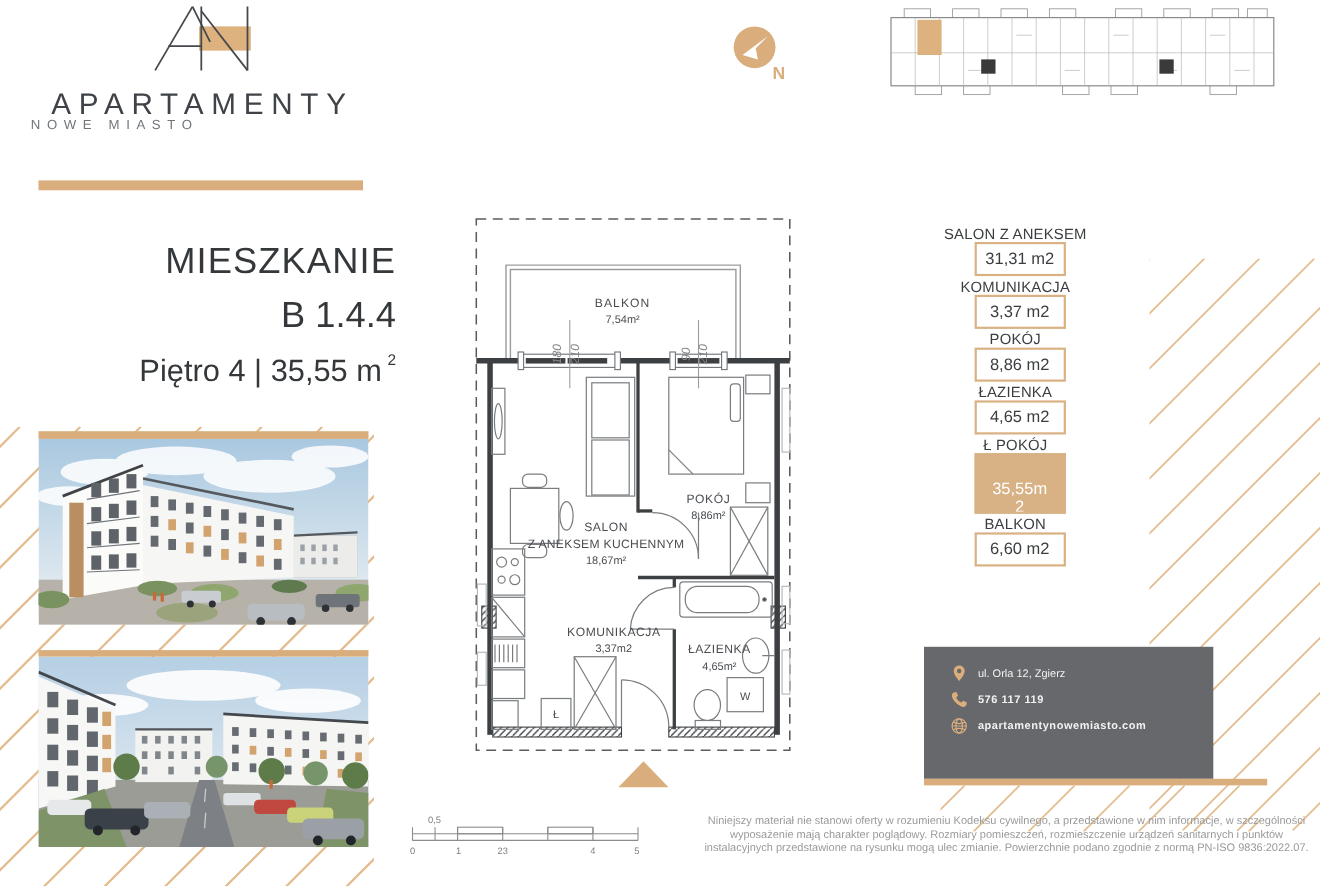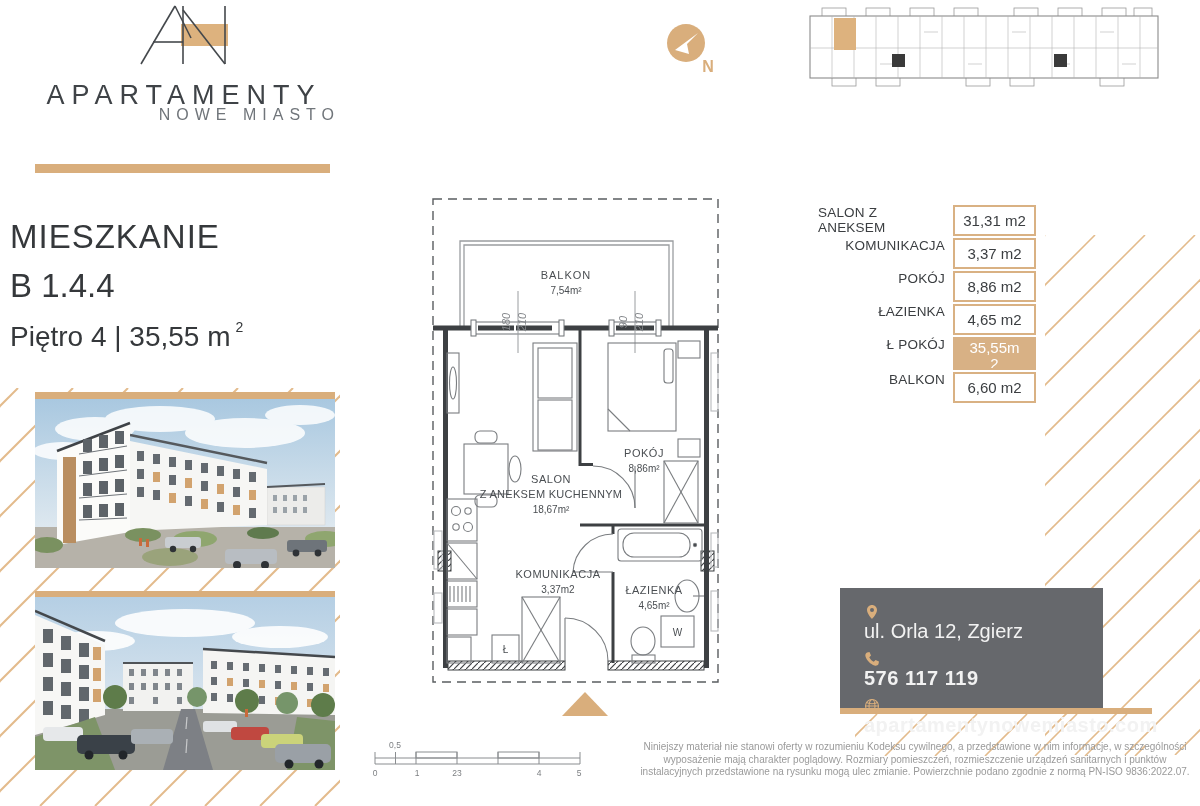--- a/index.html
+++ b/index.html
@@ -3,43 +3,43 @@
 <meta charset="utf-8">
 <style>
   html,body{margin:0;padding:0;background:#fff;}
   .page{position:relative;width:1200px;height:806px;background:#fff;overflow:hidden;
         font-family:"Liberation Sans",sans-serif;color:#3a3d40;}
   .abs{position:absolute;}
   .gold{background:#d9ae7c;}
   
   .brand-name{left:28px;top:80px;width:312px;text-align:center;font-size:27px;
               letter-spacing:7px;color:#3f4347;}
-  .brand-tagline{left:28px;top:106px;width:312px;text-align:right;font-size:16px;
+  .brand-tagline{left:28px;top:106px;width:312px;text-align:left;font-size:12px;
                  letter-spacing:6px;color:#70757a;}
   .divider{left:35px;top:164px;width:295px;height:9px;}
   
-  .listing{left:10px;top:218px;width:350px;text-align:left;color:#35383b;}
+  .listing{left:10px;top:218px;width:350px;text-align:right;color:#35383b;}
   .listing .t1{font-size:33px;letter-spacing:1px;}
   .listing .t2{font-size:33px;margin-top:11px;}
   .listing .t3{font-size:28px;margin-top:14px;}
   .listing sup{font-size:14px;vertical-align:14px;margin-left:5px;}
   
   .areas{left:818px;top:205px;width:218px;}
-  .arow{display:flex;align-items:flex-start;justify-content:flex-end;margin-bottom:2px;}
+  .arow{display:flex;align-items:center;justify-content:flex-end;margin-bottom:2px;flex-direction:column;}
   .arow .lbl{font-size:13.5px;color:#3b3e41;padding-right:8px;letter-spacing:.2px;}
   .arow .val{width:79px;height:27px;border:2px solid #d9b183;display:flex;align-items:center;
              justify-content:center;font-size:15px;color:#3b3e41;background:#fff;flex:0 0 auto;}
   .arow.total .val{height:31px;background:#d8b185;border-color:#d8b185;color:#fff;
                    flex-direction:column;justify-content:flex-start;overflow:hidden;
-                   padding-top:1px;height:28px;line-height:16px;}
+                   padding-top:23px;height:28px;line-height:16px;}
   
   .contact{left:840px;top:588px;width:263px;height:120px;background:#66686c;color:#f2f2f2;
            padding:16px 0 0 24px;box-sizing:border-box;}
   .contact .head{color:#d9ae7c;font-weight:bold;font-size:15px;letter-spacing:1.2px;margin-bottom:10px;}
-  .crow{display:flex;margin-bottom:8px;font-size:20px;flex-direction:column;}
+  .crow{display:flex;align-items:center;margin-bottom:8px;font-size:10px;}
   .crow .ic{width:16px;height:16px;margin-right:9px;flex:0 0 auto;}
   .crow.strong{font-weight:bold;letter-spacing:.5px;}
   .contact-bar{left:840px;top:708px;width:312px;height:6px;}
   
   .disclaimer{left:633px;top:741px;width:564px;text-align:center;font-size:10px;
               line-height:12.5px;color:#9a9a9a;}
   .disclaimer div{white-space:nowrap;}
   
   text{font-family:"Liberation Sans",sans-serif;}
 </style>

